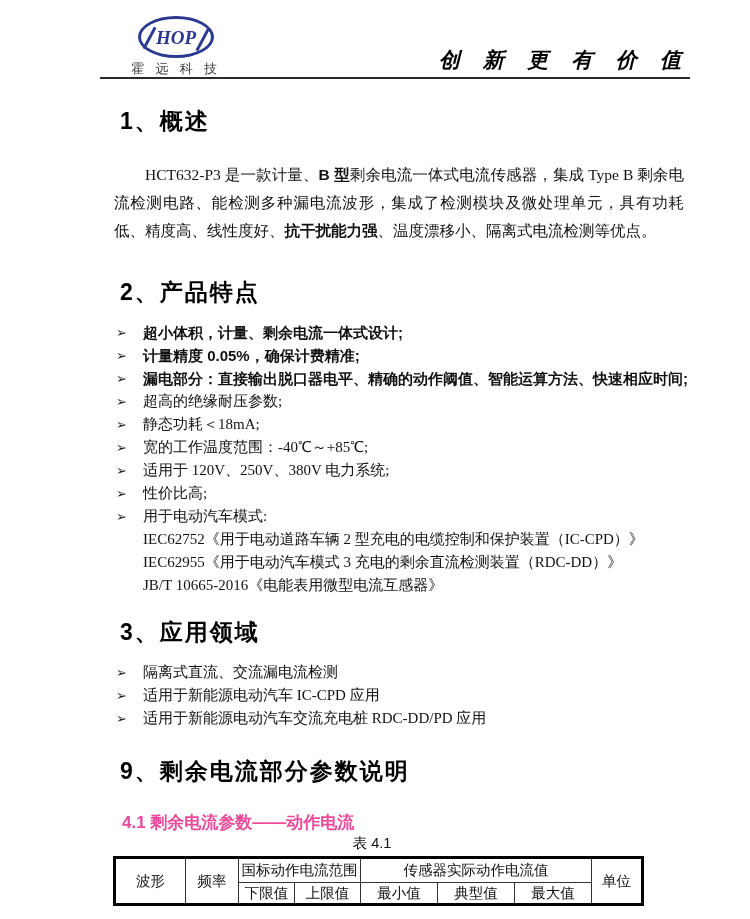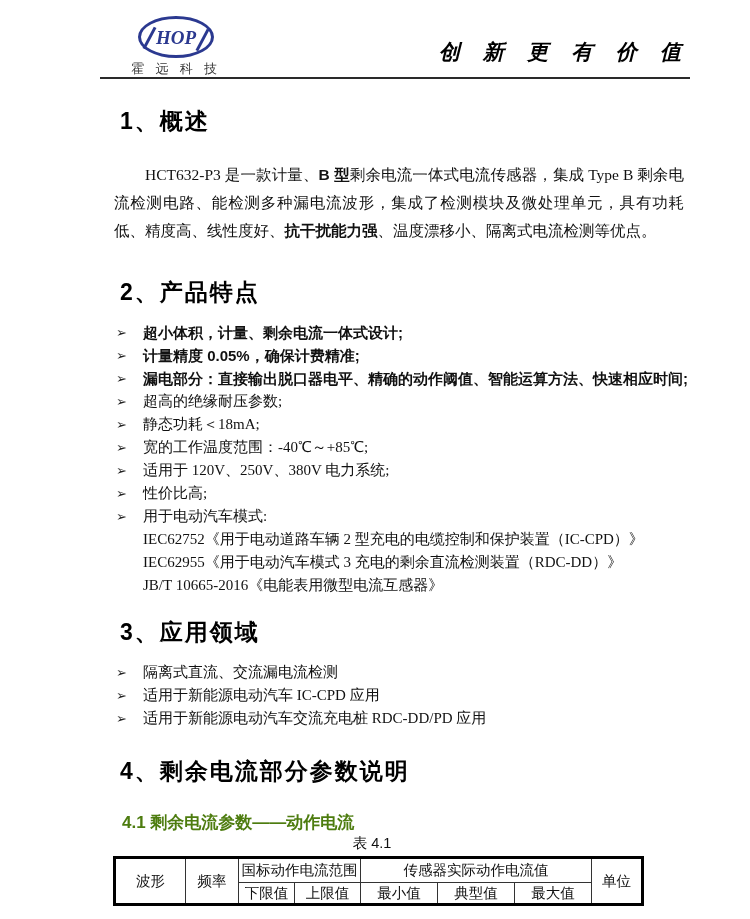--- a/index.html
+++ b/index.html
@@ -27,21 +27,21 @@
     font-size:19px; color:#2b3990; letter-spacing:0px; line-height:1;
   }
   .slash { position:absolute; width:3px; height:24px; background:#2b3990; }
   .slash-l { left:7px;  top:7px;  transform:rotate(28deg); }
   .slash-r { right:7px; top:9px;  transform:rotate(28deg); }
   .company {
     margin-top:2px; font-size:13px; letter-spacing:4px; color:#3a3a3a;
     font-family:"Liberation Serif", serif; white-space:nowrap;
   }
   .slogan {
-    position:absolute; right:0; bottom:11px;
+    position:absolute; right:0; bottom:3px;
     font-family:"Liberation Serif", serif; font-weight:bold; font-style:italic;
     font-size:21px; letter-spacing:9px; color:#000; white-space:nowrap;
   }
 
   
   .main { margin:0 58px 0 108px; }
   .sec-title {
     font-family:"Liberation Sans", sans-serif; font-weight:bold;
     font-size:23px; color:#000; letter-spacing:2px; line-height:30px; margin:12px;
   }
@@ -60,21 +60,21 @@
   ul.blist li { display:flex; line-height:23px; font-size:15px; }
   .blt {
     width:27px; flex:0 0 27px; font-size:13px; color:#222;
     font-family:"DejaVu Sans", sans-serif;
   }
   .li-text { flex:1; }
 
   .subsec {
     margin:26px 0 0 14px;
     font-family:"Liberation Sans", sans-serif; font-weight:bold;
-    font-size:17px; line-height:22px; color:#4d7c0f;
+    font-size:17px; line-height:22px; color:#ec4899;
   }
 
   .tbl-caption {
     margin-top:0; margin-bottom:4px; width:528px; text-align:center;
     font-size:14.5px; line-height:18px; font-family:"Liberation Sans", sans-serif;
   }
   table.ptable {
     border-collapse:collapse; margin-left:5px; width:528px;
     border:3px solid #000; table-layout:fixed;
   }
@@ -170,21 +170,21 @@
       <li>
           <span class="blt">➢</span>
           <span class="li-text">适用于新能源电动汽车 IC-CPD 应用</span>
         </li>
       <li>
           <span class="blt">➢</span>
           <span class="li-text">适用于新能源电动汽车交流充电桩 RDC-DD/PD 应用</span>
         </li>
     </ul>
 
-    <h2 class="sec-title t4">4、剩余电流部分参数说明</h2>
+    <h2 class="sec-title t4">9、剩余电流部分参数说明</h2>
     <div class="subsec">4.1 剩余电流参数——动作电流</div>
 
     <div class="tbl-caption">表 4.1</div>
     <table class="ptable">
       <colgroup>
         <col style="width:71px">
           <col style="width:53px">
           <col style="width:56px">
           <col style="width:66px">
         <col style="width:77px">

